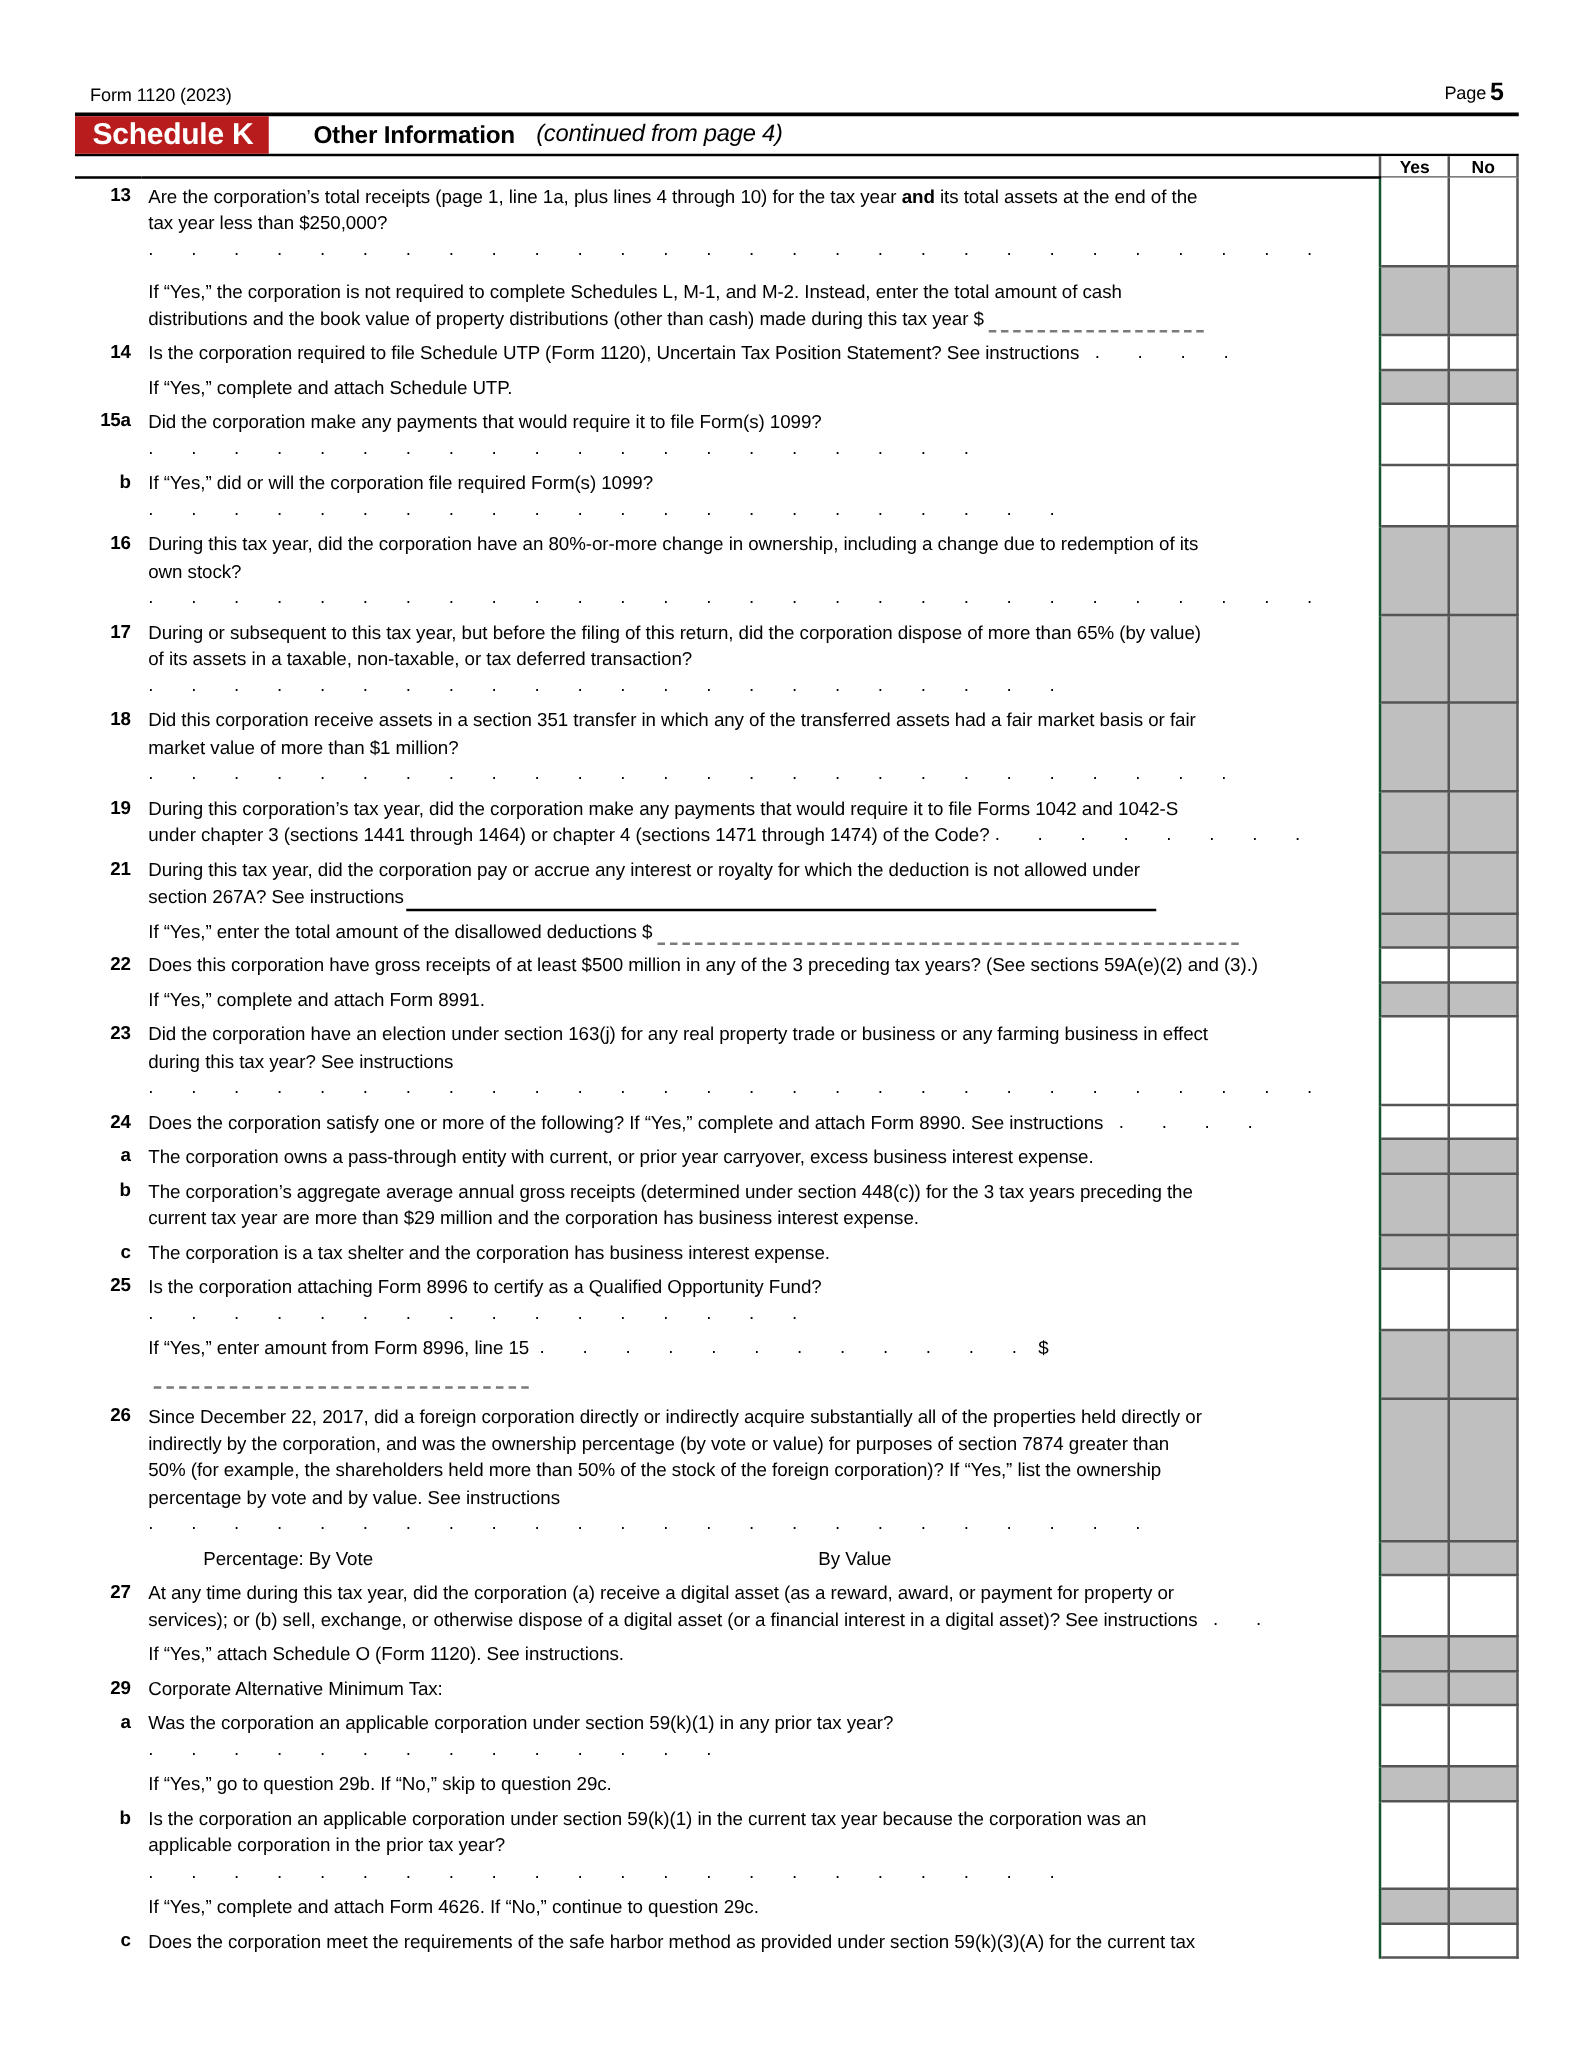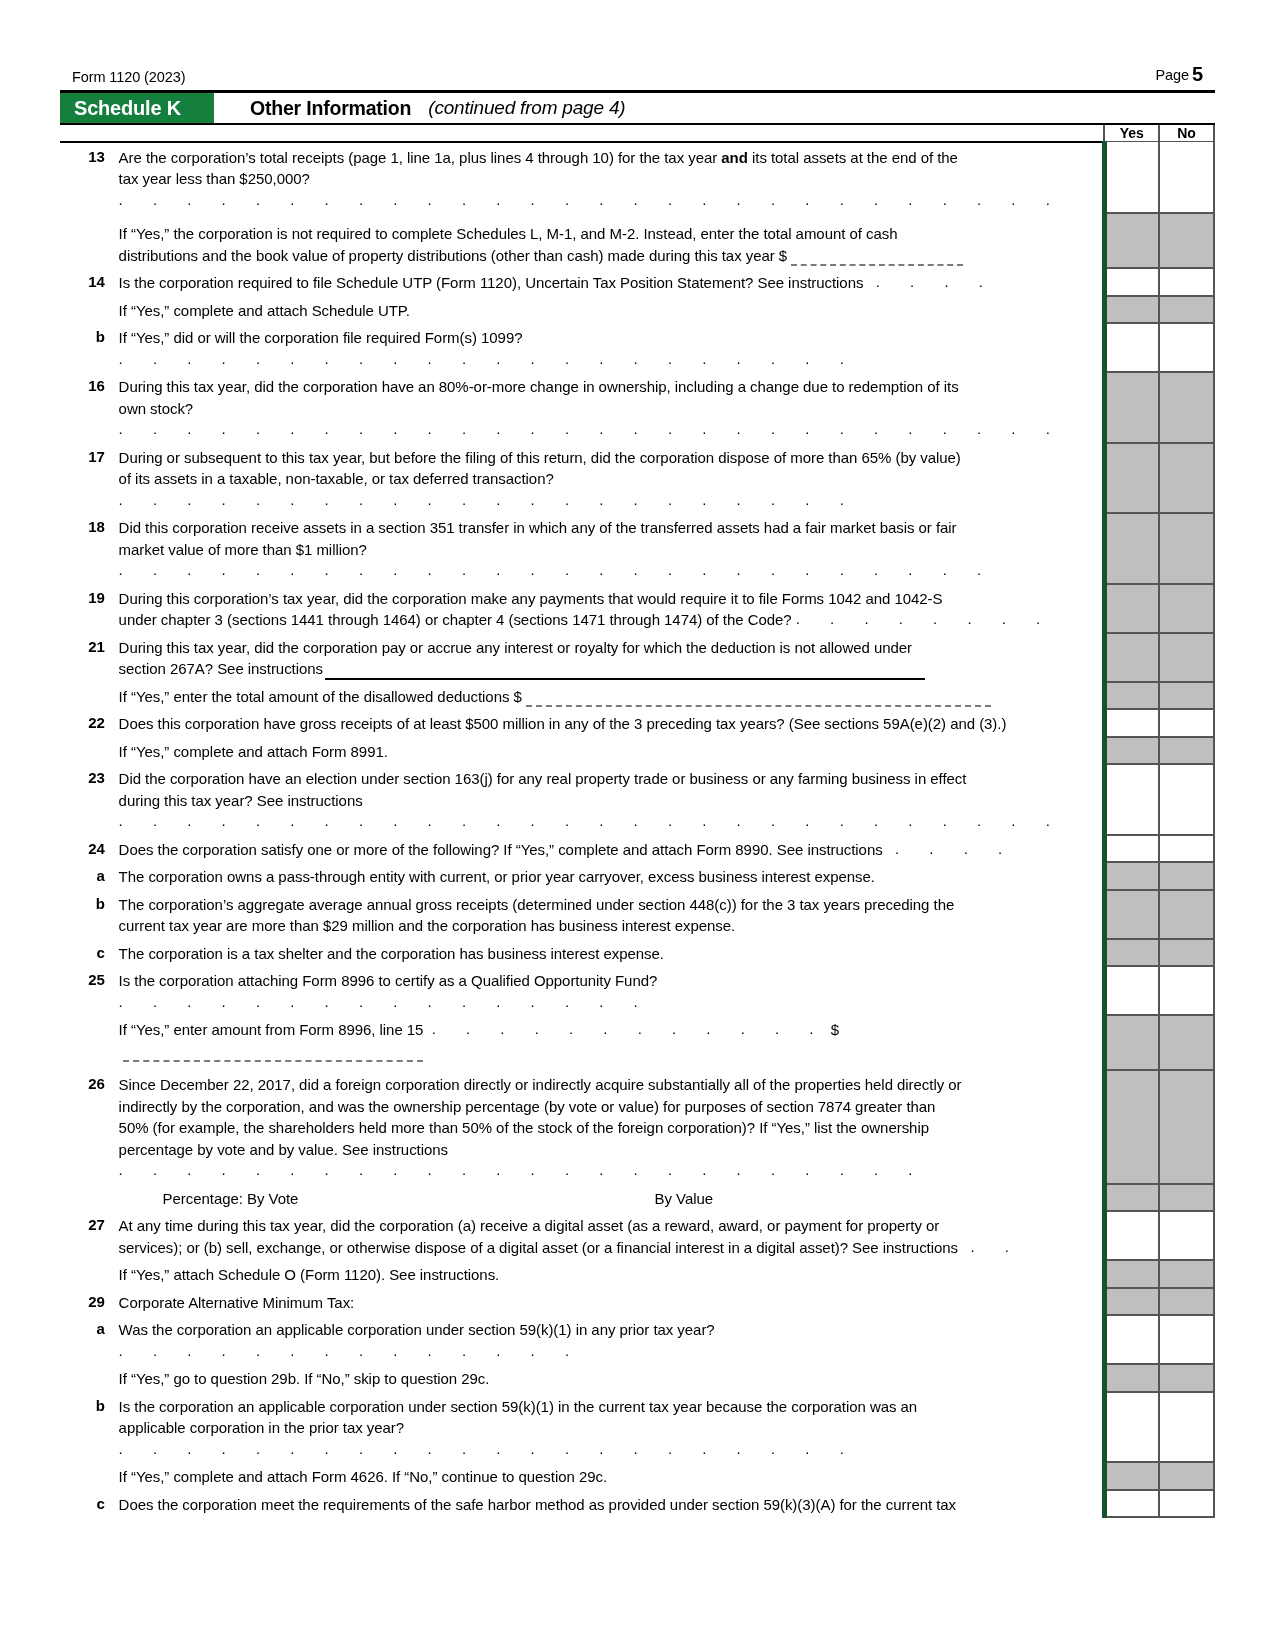--- a/index.html
+++ b/index.html
@@ -44,24 +44,24 @@
 
   
   .sched-bar {
     display: flex;
     align-items: stretch;
     border-top: 3px solid #000;
     border-bottom: 2px solid #000;
     height: 30px;
   }
   .sched-tag {
-    background: #15803d;
+    background: #b91c1c;
     color: #fff;
     font-weight: bold;
-    font-size: 20px;
+    font-size: 24px;
     padding: 0 12px 0 14px;
     display: flex;
     align-items: center;
     letter-spacing: -0.2px;
     min-width: 128px;
   }
   .sched-title {
     display: flex;
     align-items: center;
     font-size: 19.5px;
@@ -103,21 +103,21 @@
     font-weight: bold;
     padding-right: 8px;
   }
   td.txt {
     font-size: 15px;
     line-height: 21.5px;
     padding-left: 6px;
     padding-top: 4px;
     padding-bottom: 2px;
     padding-right: 4px;
-    border-right: 5px solid #14532d;
+    border-right: 2px solid #14532d;
     letter-spacing: -0.05px;
     margin-top: 30px;
   }
   td.txt p { margin: 0; }
   td.txt p.just { text-align: justify; text-align-last: left; }
 
   td.yn {
     border-right: 2px solid #555;
     border-bottom: 2px solid #555;
     padding: 0;
@@ -241,20 +241,28 @@
     </tr>
     <tr>
       <td class="num"></td>
       <td class="txt">
         <p>If “Yes,” complete and attach Schedule UTP.</p>
       </td>
       <td class="yn shade"></td>
       <td class="yn shade last"></td>
     </tr>
 
+    <tr>
+      <td class="num">15a</td>
+      <td class="txt">
+        <p><span>Did the corporation make any payments that would require it to file Form(s) 1099?</span>&nbsp;<span class="dots xwide">.  .  .  .  .  .  .  .  .  .  .  .  .  .  .  .  .  .  .  .</span></p>
+      </td>
+      <td class="yn white"></td>
+      <td class="yn white last"></td>
+    </tr>
 
     <tr>
       <td class="num sub">b</td>
       <td class="txt">
         <p><span>If “Yes,” did or will the corporation file required Form(s) 1099?</span>&nbsp;<span class="dots xwide">.  .  .  .  .  .  .  .  .  .  .  .  .  .  .  .  .  .  .  .  .  .</span></p>
       </td>
       <td class="yn white"></td>
       <td class="yn white last"></td>
     </tr>
 

